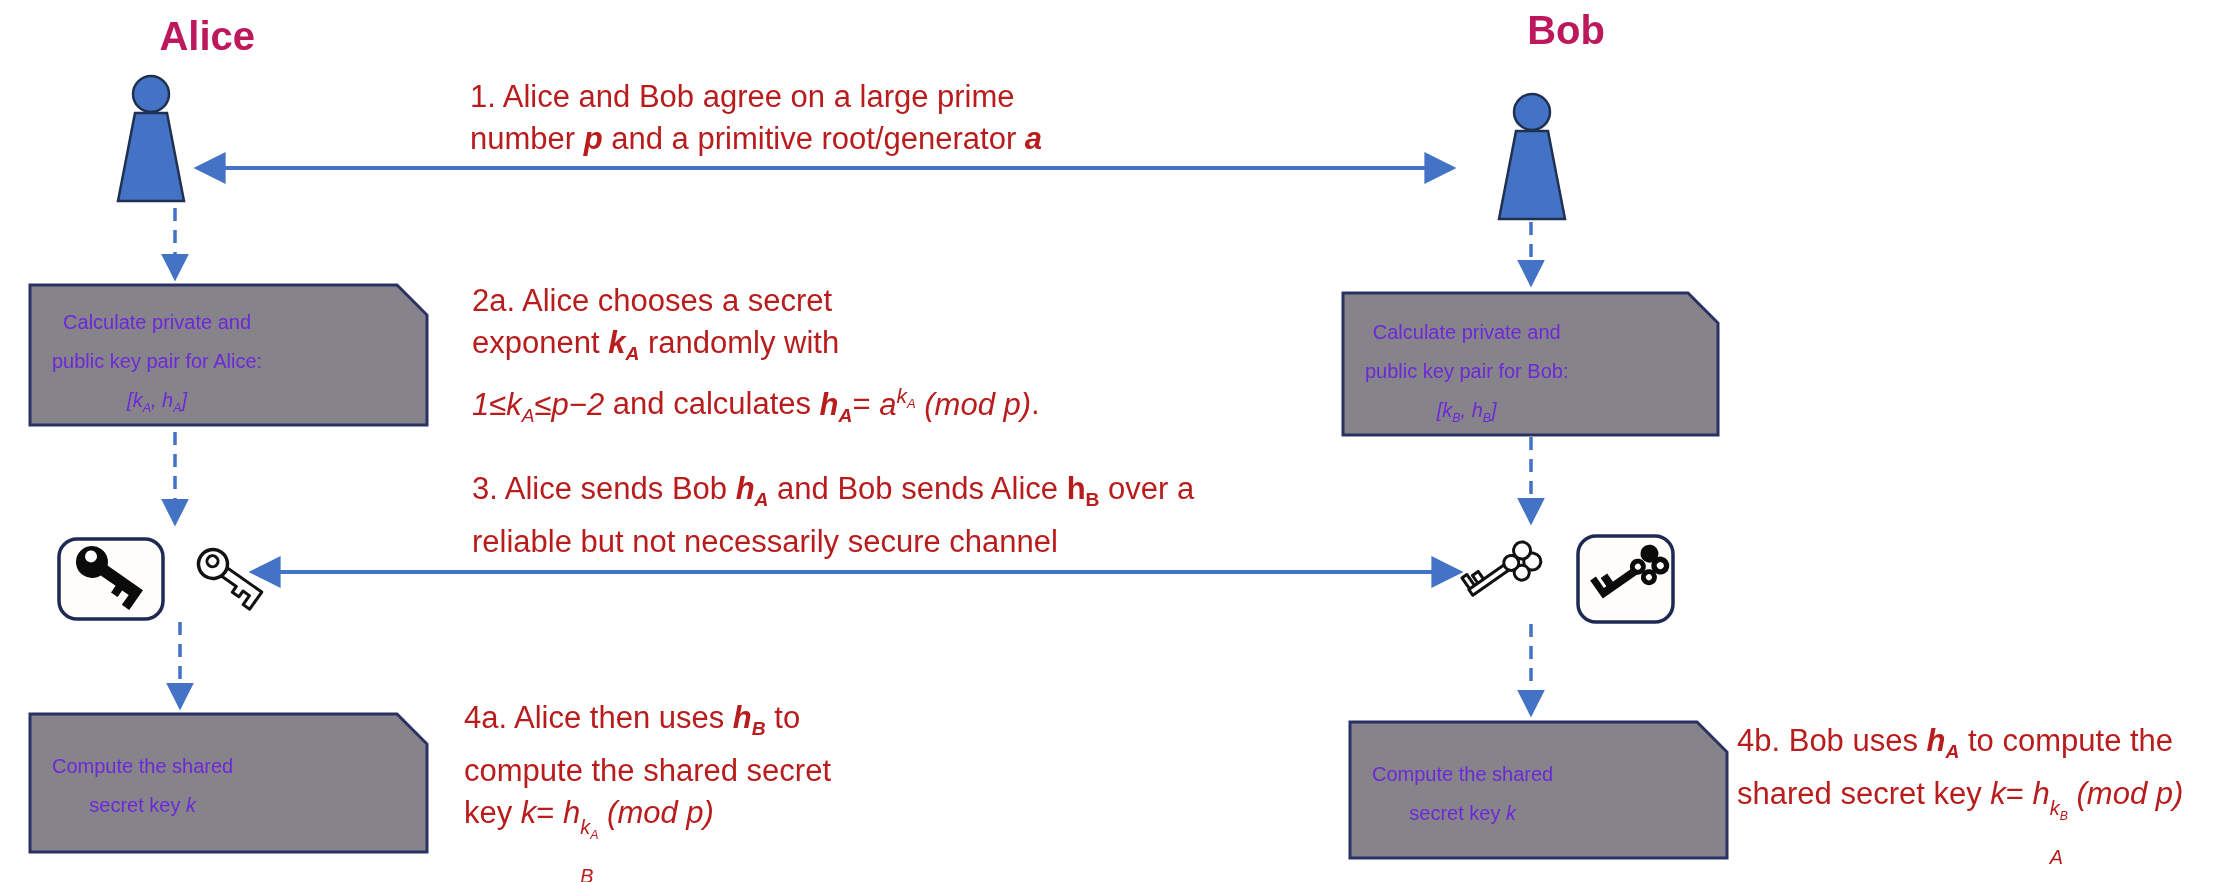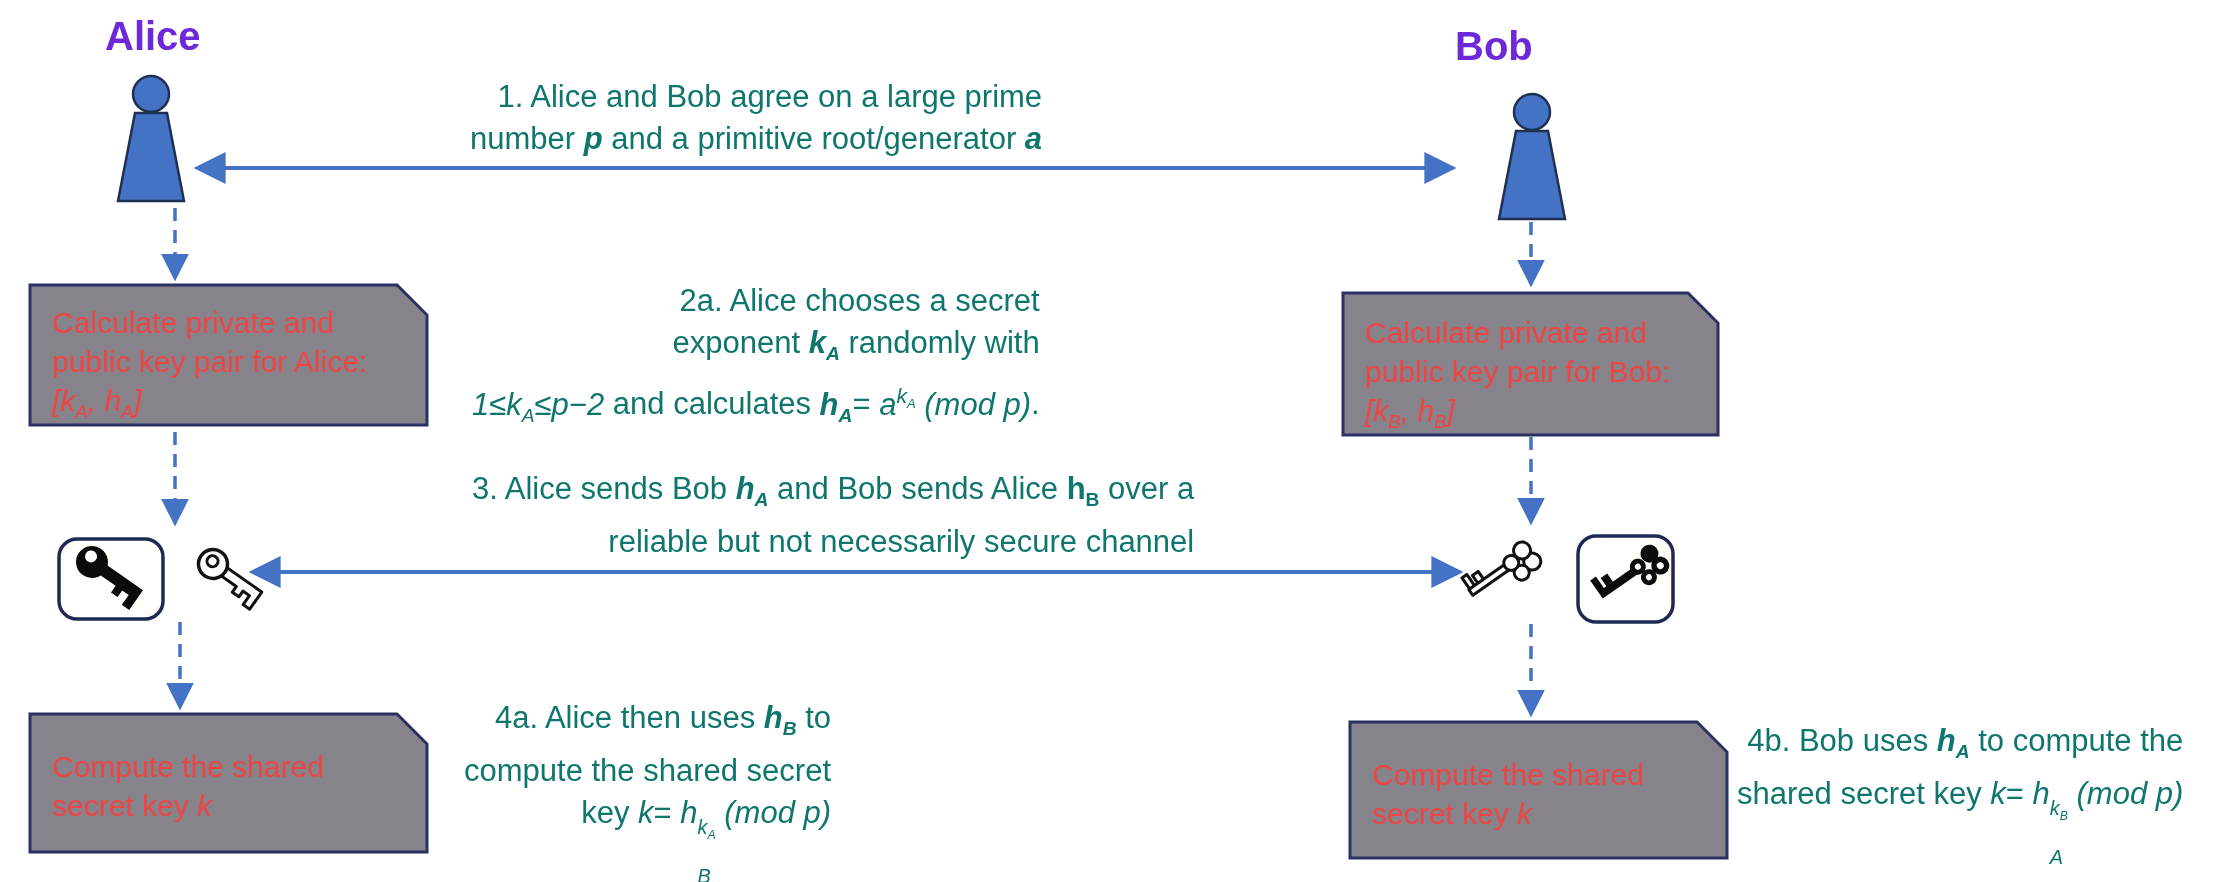--- a/index.html
+++ b/index.html
@@ -1,23 +1,23 @@
 <!DOCTYPE html>
 <html><head>
 <meta charset="utf-8">
 <style>
   html,body { margin:0; padding:0; background:#ffffff; }
   .canvas {
     position:relative; width:2222px; height:882px; background:#ffffff;
     font-family:"Liberation Sans", sans-serif; color:#1b1b1b; overflow:hidden;
   }
   .overlay { position:absolute; left:0; top:0; }
-  .txt { position:absolute; font-size:31px; line-height:42px; color:#0f766e;text-align:right; }
-  .name { position:absolute; font-weight:700; font-size:40px; color:#6d28d9; text-align:left; width:150px; }
-  .boxtxt { position:absolute; color:#ef4444; font-size:30px; line-height:39px; }
+  .txt { position:absolute; font-size:31px; line-height:42px; color:#b91c1c; }
+  .name { position:absolute; font-weight:700; font-size:40px; color:#be185d; text-align:right; width:150px; }
+  .boxtxt { position:absolute; color:#6d28d9; font-size:20px; line-height:39px;text-align:center; }
   sub { font-size:0.62em; }
   sup { font-size:0.68em; }
   .m { font-family:Liberation Sans, sans-serif; font-style:italic; }
   .stk { display:inline-flex; flex-direction:column; align-items:flex-start;
          font-size:0.64em; line-height:1.02; vertical-align:-0.55em;gap:24px; }
 </style>
 </head>
 <body>
 
 <div class="canvas">
@@ -91,21 +91,21 @@
         <circle cx="11" cy="2" r="8" fill="#0B0B0B"></circle>
         <circle cx="-6" cy="6" r="9" fill="#0B0B0B"></circle>
         <circle cx="-8" cy="-10" r="3.5" fill="#ffffff"></circle>
         <circle cx="8" cy="-13" r="3" fill="#ffffff"></circle>
         <circle cx="11" cy="2" r="3" fill="#ffffff"></circle>
       </g>
     </g>
   </svg>
 
   <div class="name" style="left:105px; top:14px;">Alice</div>
-  <div class="name" style="left:1455px; top:24px;">Bob</div>
+  <div class="name" style="left:1455px; top:8px;">Bob</div>
 
   <div class="txt" style="left:470px; top:76px;">1. Alice and Bob agree on a large prime<br>number <b><i>p</i></b> and a primitive root/generator <b><i>a</i></b></div>
   <div class="txt" style="left:472px; top:280px;">2a. Alice chooses a secret<br>exponent <b><i>k<sub>A</sub></i></b> randomly with<br><i>1≤k<sub>A</sub>≤p−2</i> and calculates <b><i>h<sub>A</sub></i></b>= <span class="m">a<sup>k<sub>A</sub></sup> (mod p)</span>.</div>
   <div class="txt" style="left:472px; top:468px;">3. Alice sends Bob  <b><i>h<sub>A</sub></i></b> and Bob sends Alice <b>h<sub>B</sub></b> over a<br>reliable but not necessarily secure channel</div>
   <div class="txt" style="left:464px; top:697px;">4a. Alice then uses <b><i>h<sub>B</sub></i></b> to<br>compute the shared secret<br>key <i>k</i>= <span class="m">h<span class="stk">
           <span>k<sub>A</sub></span>
           <span>B</span>
         </span> (mod p)</span></div>
   <div class="txt" style="left:1737px; top:720px;">4b. Bob uses <b><i>h<sub>A</sub></i></b> to compute the<br>shared secret key <i>k</i>= <span class="m">h<span class="stk">
           <span>k<sub>B</sub></span>

